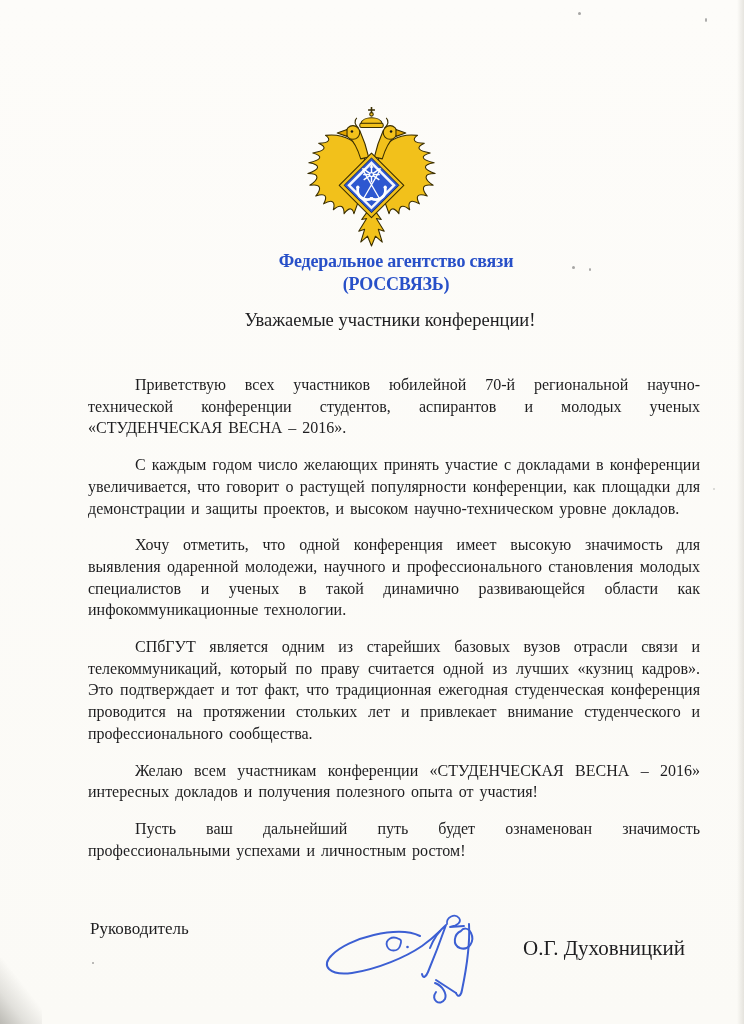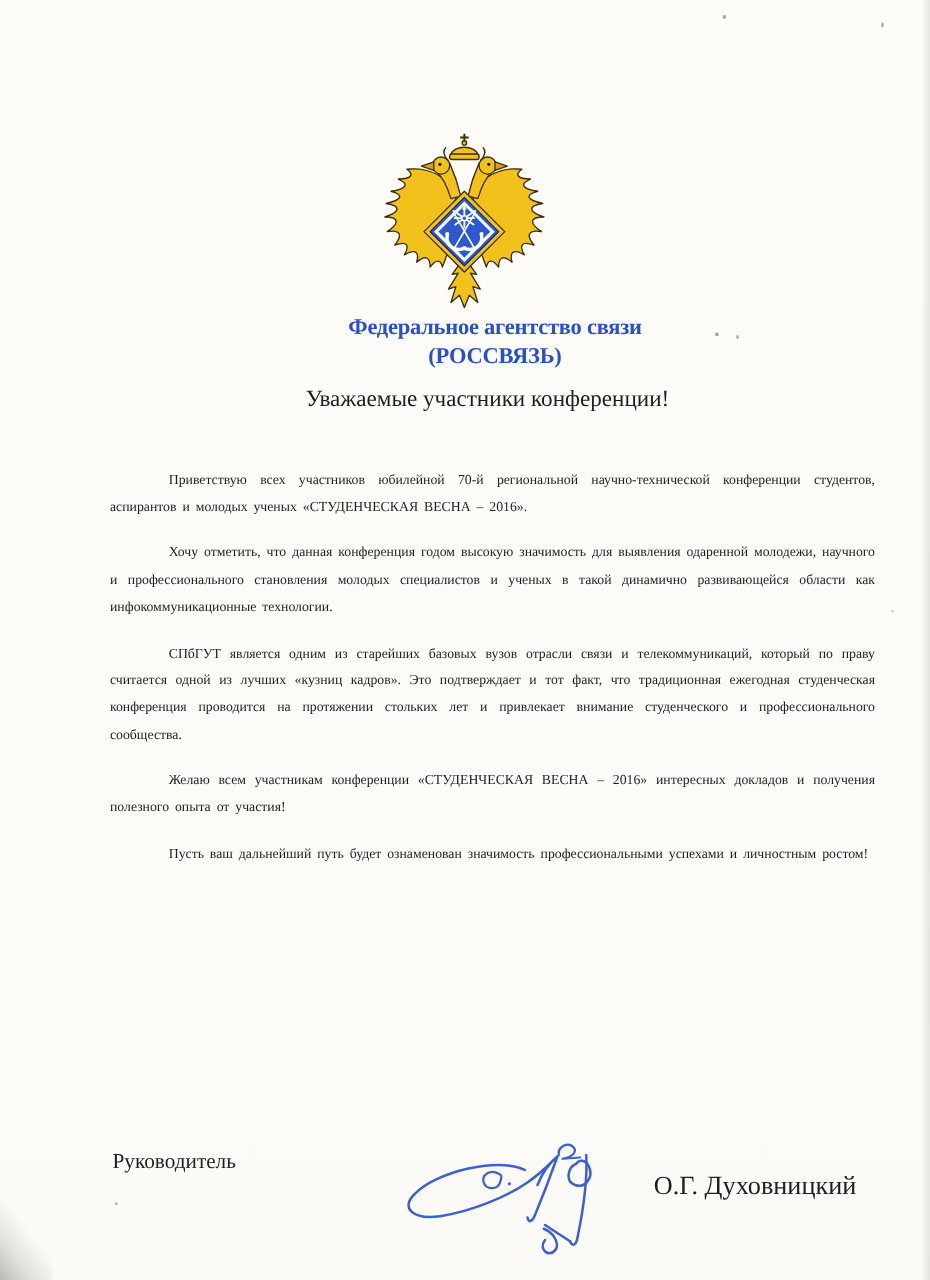--- a/index.html
+++ b/index.html
@@ -12,21 +12,21 @@
   .emblem { position:absolute; left:303px; top:105px; width:137px; height:143px; }
   .emblem svg { width:100%; height:100%; display:block; }
   .agency-line { position:absolute; left:0; width:744px; text-align:center;
     font-weight:bold; font-size:18px; color:#2850c8; letter-spacing:-0.2px;padding-left:24px; }
   .agency-line.l1 { top:251px; }
   .agency-line.l2 { top:274px; }
   .salutation { position:absolute; left:0; top:310px; width:744px; text-align:center;
     font-size:18.5px; color:#1e1e20;margin-left:18px; }
   .letter-body { position:absolute; left:88px; top:374px; width:612px; }
   .letter-body p {
-    margin:0 0 15px 0; font-size:11px; line-height:21.7px;
+    margin:0 0 15px 0; font-size:16px; line-height:21.7px;
     text-align:justify; text-indent:47px; word-spacing:2px; color:#1e1e20;
   }
   .signoff-left { position:absolute; left:90px; top:918px; font-size:17px; line-height:21.5px; }
   .signer-name { position:absolute; left:523px; top:936px; font-size:21px; white-space:nowrap; }
   .signature { position:absolute; left:310px; top:880px; width:210px; height:144px; }
   .signature svg { width:100%; height:100%; display:block; }
   
   .corner-shadow { position:absolute; left:0; bottom:0; width:42px; height:66px;
     background:linear-gradient(52deg, rgba(110,108,100,0.45) 0%, rgba(110,108,100,0.18) 28%, rgba(110,108,100,0) 58%); }
   .edge-right { position:absolute; right:0; top:0; width:7px; height:100%;
@@ -102,21 +102,22 @@
   </div>
 
   <div class="agency-line l1">Федеральное агентство связи</div>
   <div class="agency-line l2">(РОССВЯЗЬ)</div>
 
   <div class="salutation">Уважаемые участники конференции!</div>
 
   <div class="letter-body">
 
   <p>Приветствую всех участников юбилейной 70-й региональной научно-технической конференции студентов, аспирантов и молодых ученых «СТУДЕНЧЕСКАЯ ВЕСНА – 2016».</p>
-      <p>Хочу отметить, что данная конференция годом высокую значимость для выявления одаренной молодежи, научного и профессионального становления молодых специалистов и ученых в такой динамично развивающейся области как инфокоммуникационные технологии.</p>
+      <p>С каждым годом число желающих принять участие с докладами в конференции увеличивается, что говорит о растущей популярности конференции, как площадки для демонстрации и защиты проектов, и высоком научно-техническом уровне докладов.</p>
+      <p>Хочу отметить, что одной конференция имеет высокую значимость для выявления одаренной молодежи, научного и профессионального становления молодых специалистов и ученых в такой динамично развивающейся области как инфокоммуникационные технологии.</p>
       <p>СПбГУТ является одним из старейших базовых вузов отрасли связи и телекоммуникаций, который по праву считается одной из лучших «кузниц кадров». Это подтверждает и тот факт, что традиционная ежегодная студенческая конференция проводится на протяжении стольких лет и привлекает внимание студенческого и профессионального сообщества.</p>
       <p>Желаю всем участникам конференции «СТУДЕНЧЕСКАЯ ВЕСНА – 2016» интересных докладов и получения полезного опыта от участия!</p>
       <p>Пусть ваш дальнейший путь будет ознаменован значимость профессиональными успехами и личностным ростом!</p>
     </div>
 
   <div class="signoff-left">
     <div>Руководитель</div>
   </div>
 
   <div class="signature">

